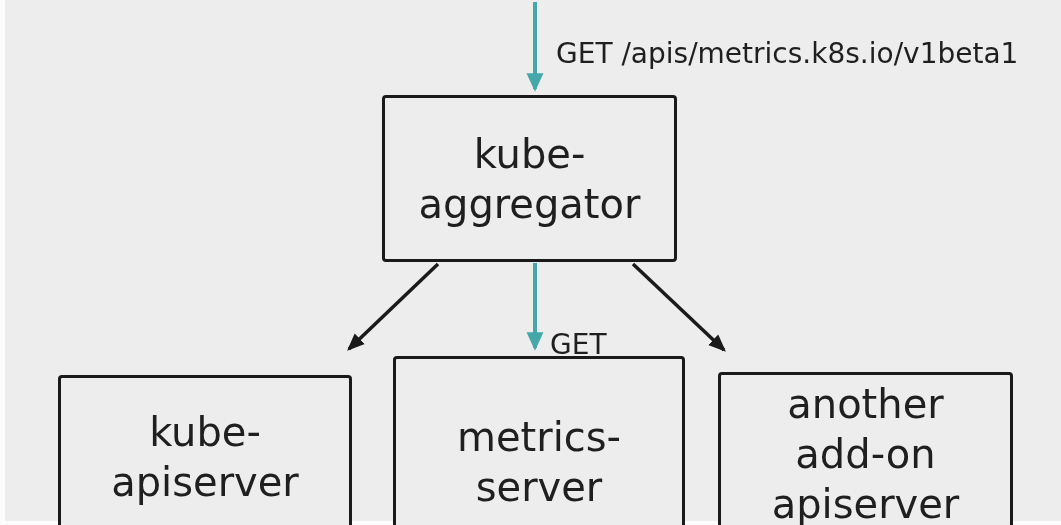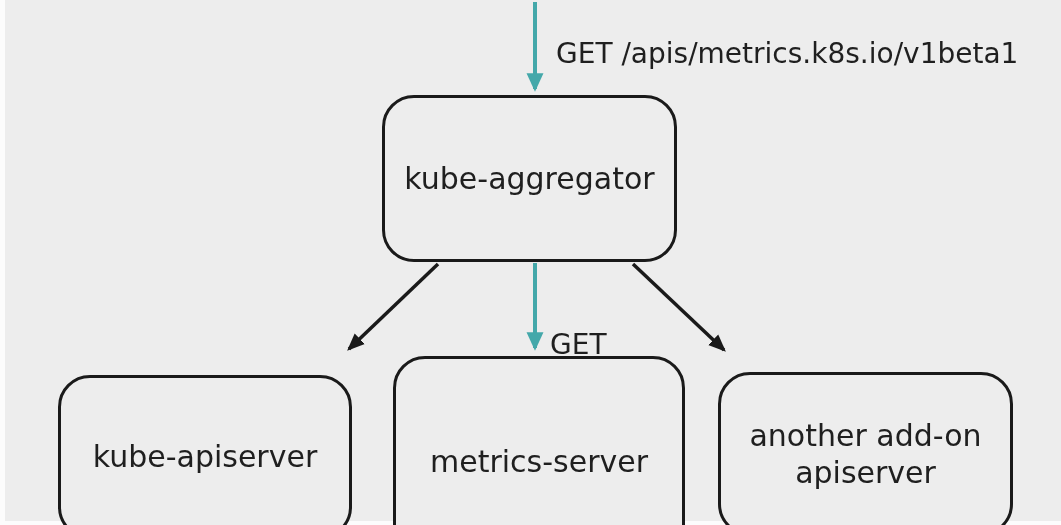--- a/index.html
+++ b/index.html
@@ -30,27 +30,27 @@
   }
   svg.edges {
     position: absolute;
     left: 0; top: 0;
     width: 1061px; height: 525px;
   }
   .node {
     position: absolute;
     box-sizing: border-box;
     border: 3px solid #1a1a1a;
-    border-radius: 32px;
+    border-radius: 4px;
     background: #ededed;
     display: flex;
     align-items: center;
     justify-content: center;
     text-align: center;
-    font-size: 30px;
+    font-size: 40px;
     line-height: 1.25;
   }
   .node-kube-aggregator      { left: 382px; top:  95px; width: 295px; height: 167px; }
   .node-kube-apiserver       { left:  58px; top: 355px; width: 294px; height: 164px; margin-top: 20px; }
   .node-metrics-server       { left: 393px; top: 356px; width: 292px; height: 212px; }
   .node-another-addon        { left: 718px; top: 372px; width: 295px; height: 164px; }
   .node-another-addon span   { display: inline-block; max-width: 250px; }
   .edge-label {
     position: absolute;
     font-size: 28px;

